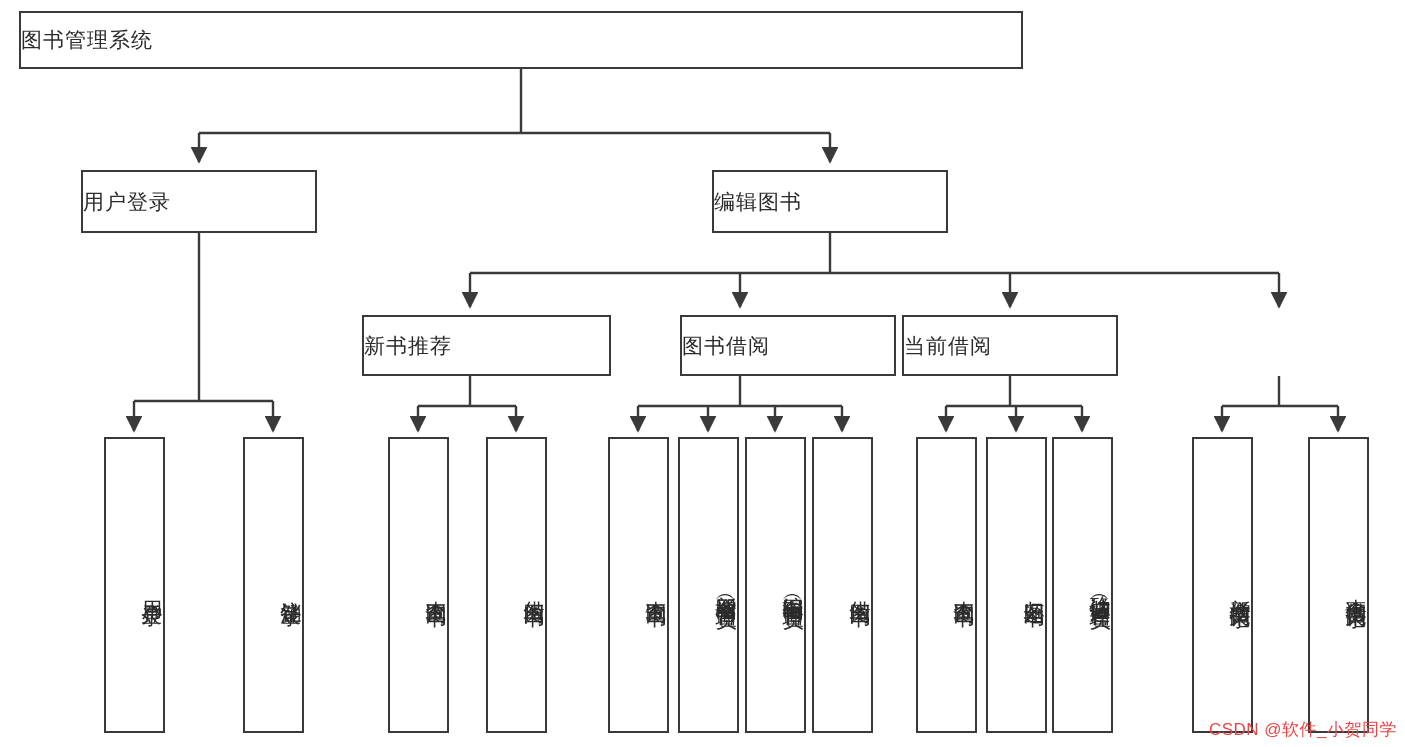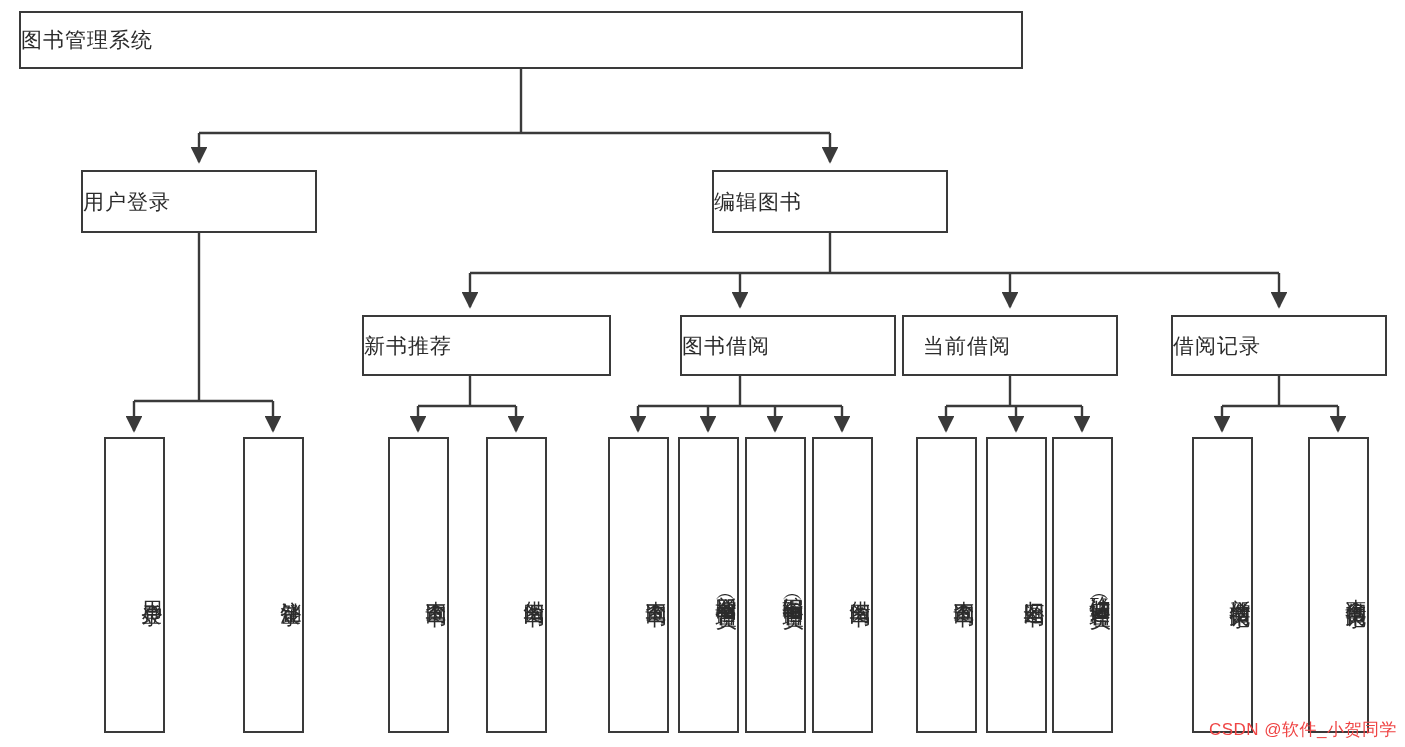--- a/index.html
+++ b/index.html
@@ -129,25 +129,22 @@
   <div class="node horiz" style="left:712px; top:170px; width:236px; height:63px;">
     <span>编辑图书</span>
   </div>
 
   <div class="node horiz" style="left:362px; top:315px; width:249px; height:61px;">
     <span>新书推荐</span>
   </div>
   <div class="node horiz" style="left:632px; top:315px; width:216px; height:61px;margin-left:48px;">
     <span>图书借阅</span>
   </div>
-  <div class="node horiz" style="left:902px; top:315px; width:216px; height:61px;padding-left:19px;">
+  <div class="node horiz" style="left:902px; top:315px; width:216px; height:61px;">
     <span>当前借阅</span>
-  </div>
-  <div class="node horiz" style="left:1171px; top:315px; width:216px; height:61px;">
-    <span>借阅记录</span>
   </div>
 
   <div class="node vert" style="left:104px; top:437px; width:61px; height:296px;">
     <span class="vtext">用户登录</span>
   </div>
   <div class="node vert" style="left:243px; top:437px; width:61px; height:296px;">
     <span class="vtext">注销登录</span>
   </div>
 
   <div class="node vert" style="left:388px; top:437px; width:61px; height:296px;">

